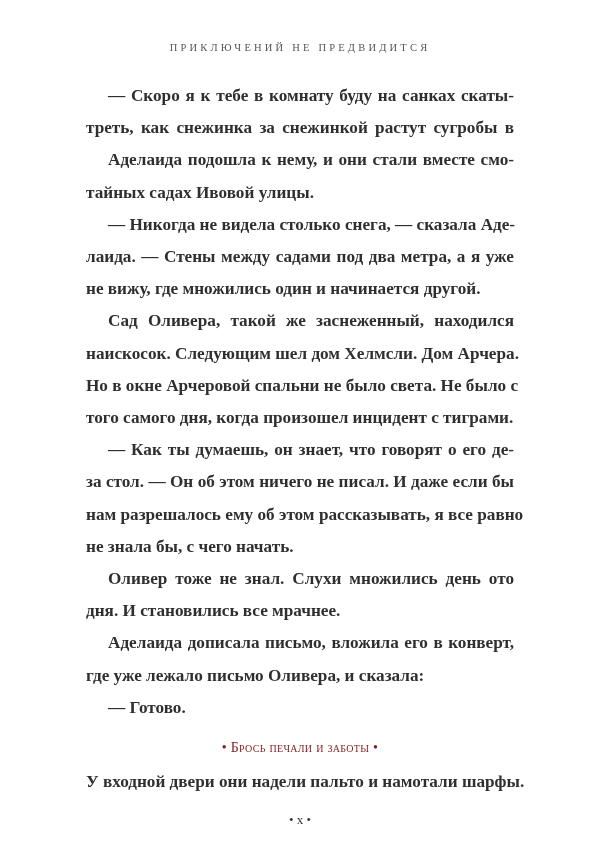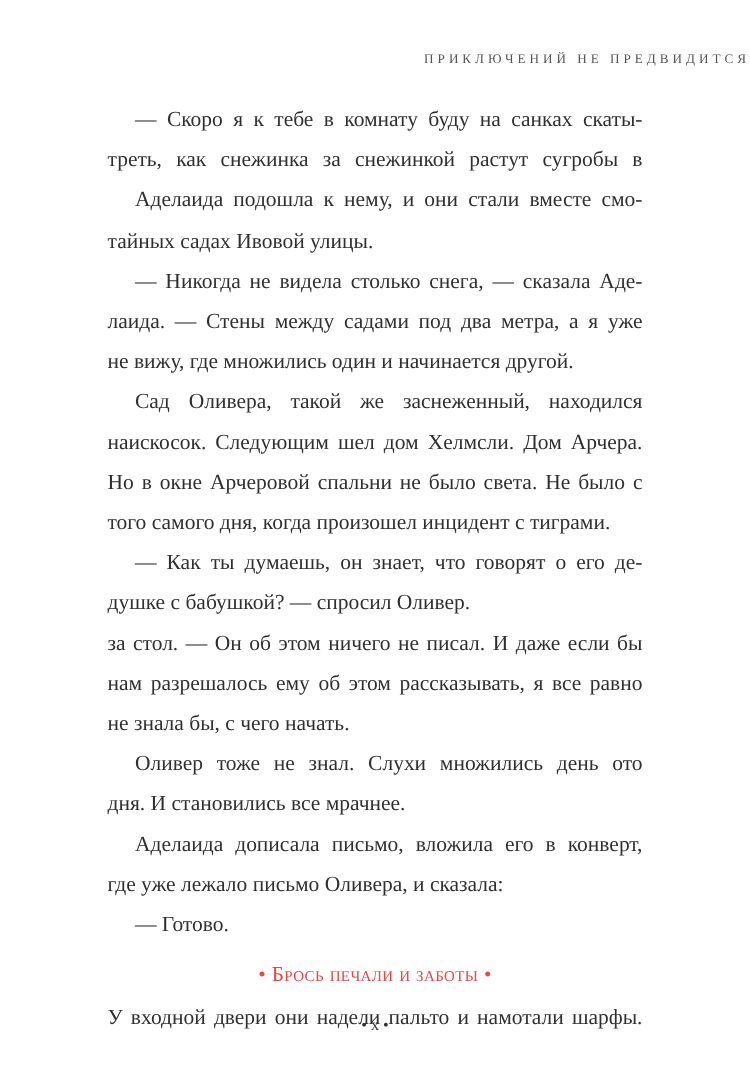--- a/index.html
+++ b/index.html
@@ -4,34 +4,34 @@
   <style>
     html, body { margin: 0; padding: 0; }
     body {
       width: 600px; height: 867px; background: #ffffff;
       position: relative; overflow: hidden;
       font-family: "DejaVu Serif", "Liberation Serif", serif;
       color: #2b2b2b;
     }
     .running-head {
       position: absolute; top: 42px; left: 0; width: 600px;
-      text-align: right; font-size: 10.5px; letter-spacing: 3.2px;
+      text-align: center; font-size: 10.5px; letter-spacing: 3.2px;
       color: #555; font-family: "Liberation Serif", serif;
     }
     .text-block {
       position: absolute; left: 86px; top: 80px; width: 428px;
       font-family: "Liberation Serif", serif; font-size: 17.2px;
       line-height: 32.2px; color: #2f2f2f;
     }
-    .line { display: block; text-align: justify; text-align-last: justify; white-space: nowrap; }
+    .line { display: block; text-align: justify; text-align-last: justify; white-space: nowrap; font-weight: bold; }
     .line.last { text-align-last: left; }
     .line.ind { padding-left: 22px; }
     .subhead {
-      text-align: center; font-size: 17px; letter-spacing: 0.3px;
-      margin-top: 6px; line-height: 36px; color: #ef4444;
+      text-align: center; font-size: 14px; letter-spacing: 0.3px;
+      margin-top: 6px; line-height: 36px; color: #7f1d1d;
       font-variant: small-caps;
     }
     .folio {
       position: absolute; top: 812px; left: 0; width: 600px;
       text-align: center; font-size: 13px; color: #333;
       font-family: "Liberation Serif", serif;
     }
   </style>
 </head>
 <body>
@@ -45,21 +45,20 @@
       <span class="line ind">Аделаида подошла к нему, и они стали вместе смо-</span>
       <span class="line last">тайных садах Ивовой улицы.</span>
       <span class="line ind">— Никогда не видела столько снега, — сказала Аде-</span>
       <span class="line">лаида. — Стены между садами под два метра, а я уже</span>
       <span class="line last">не вижу, где множились один и начинается другой.</span>
       <span class="line ind">Сад Оливера, такой же заснеженный, находился</span>
       <span class="line">наискосок. Следующим шел дом Хелмсли. Дом Арчера.</span>
       <span class="line">Но в окне Арчеровой спальни не было света. Не было с</span>
       <span class="line last">того самого дня, когда произошел инцидент с тиграми.</span>
       <span class="line ind">— Как ты думаешь, он знает, что говорят о его де-</span>
-      <span class="line last">душке с бабушкой? — спросил Оливер.</span>
       <span class="line">за стол. — Он об этом ничего не писал. И даже если бы</span>
       <span class="line">нам разрешалось ему об этом рассказывать, я все равно</span>
       <span class="line last">не знала бы, с чего начать.</span>
       <span class="line ind">Оливер тоже не знал. Слухи множились день ото</span>
       <span class="line last">дня. И становились все мрачнее.</span>
       <span class="line ind">Аделаида дописала письмо, вложила его в конверт,</span>
       <span class="line last">где уже лежало письмо Оливера, и сказала:</span>
       <span class="line ind last">— Готово.</span>
     </div>
   <div class="subhead">• Брось печали и заботы •</div>

